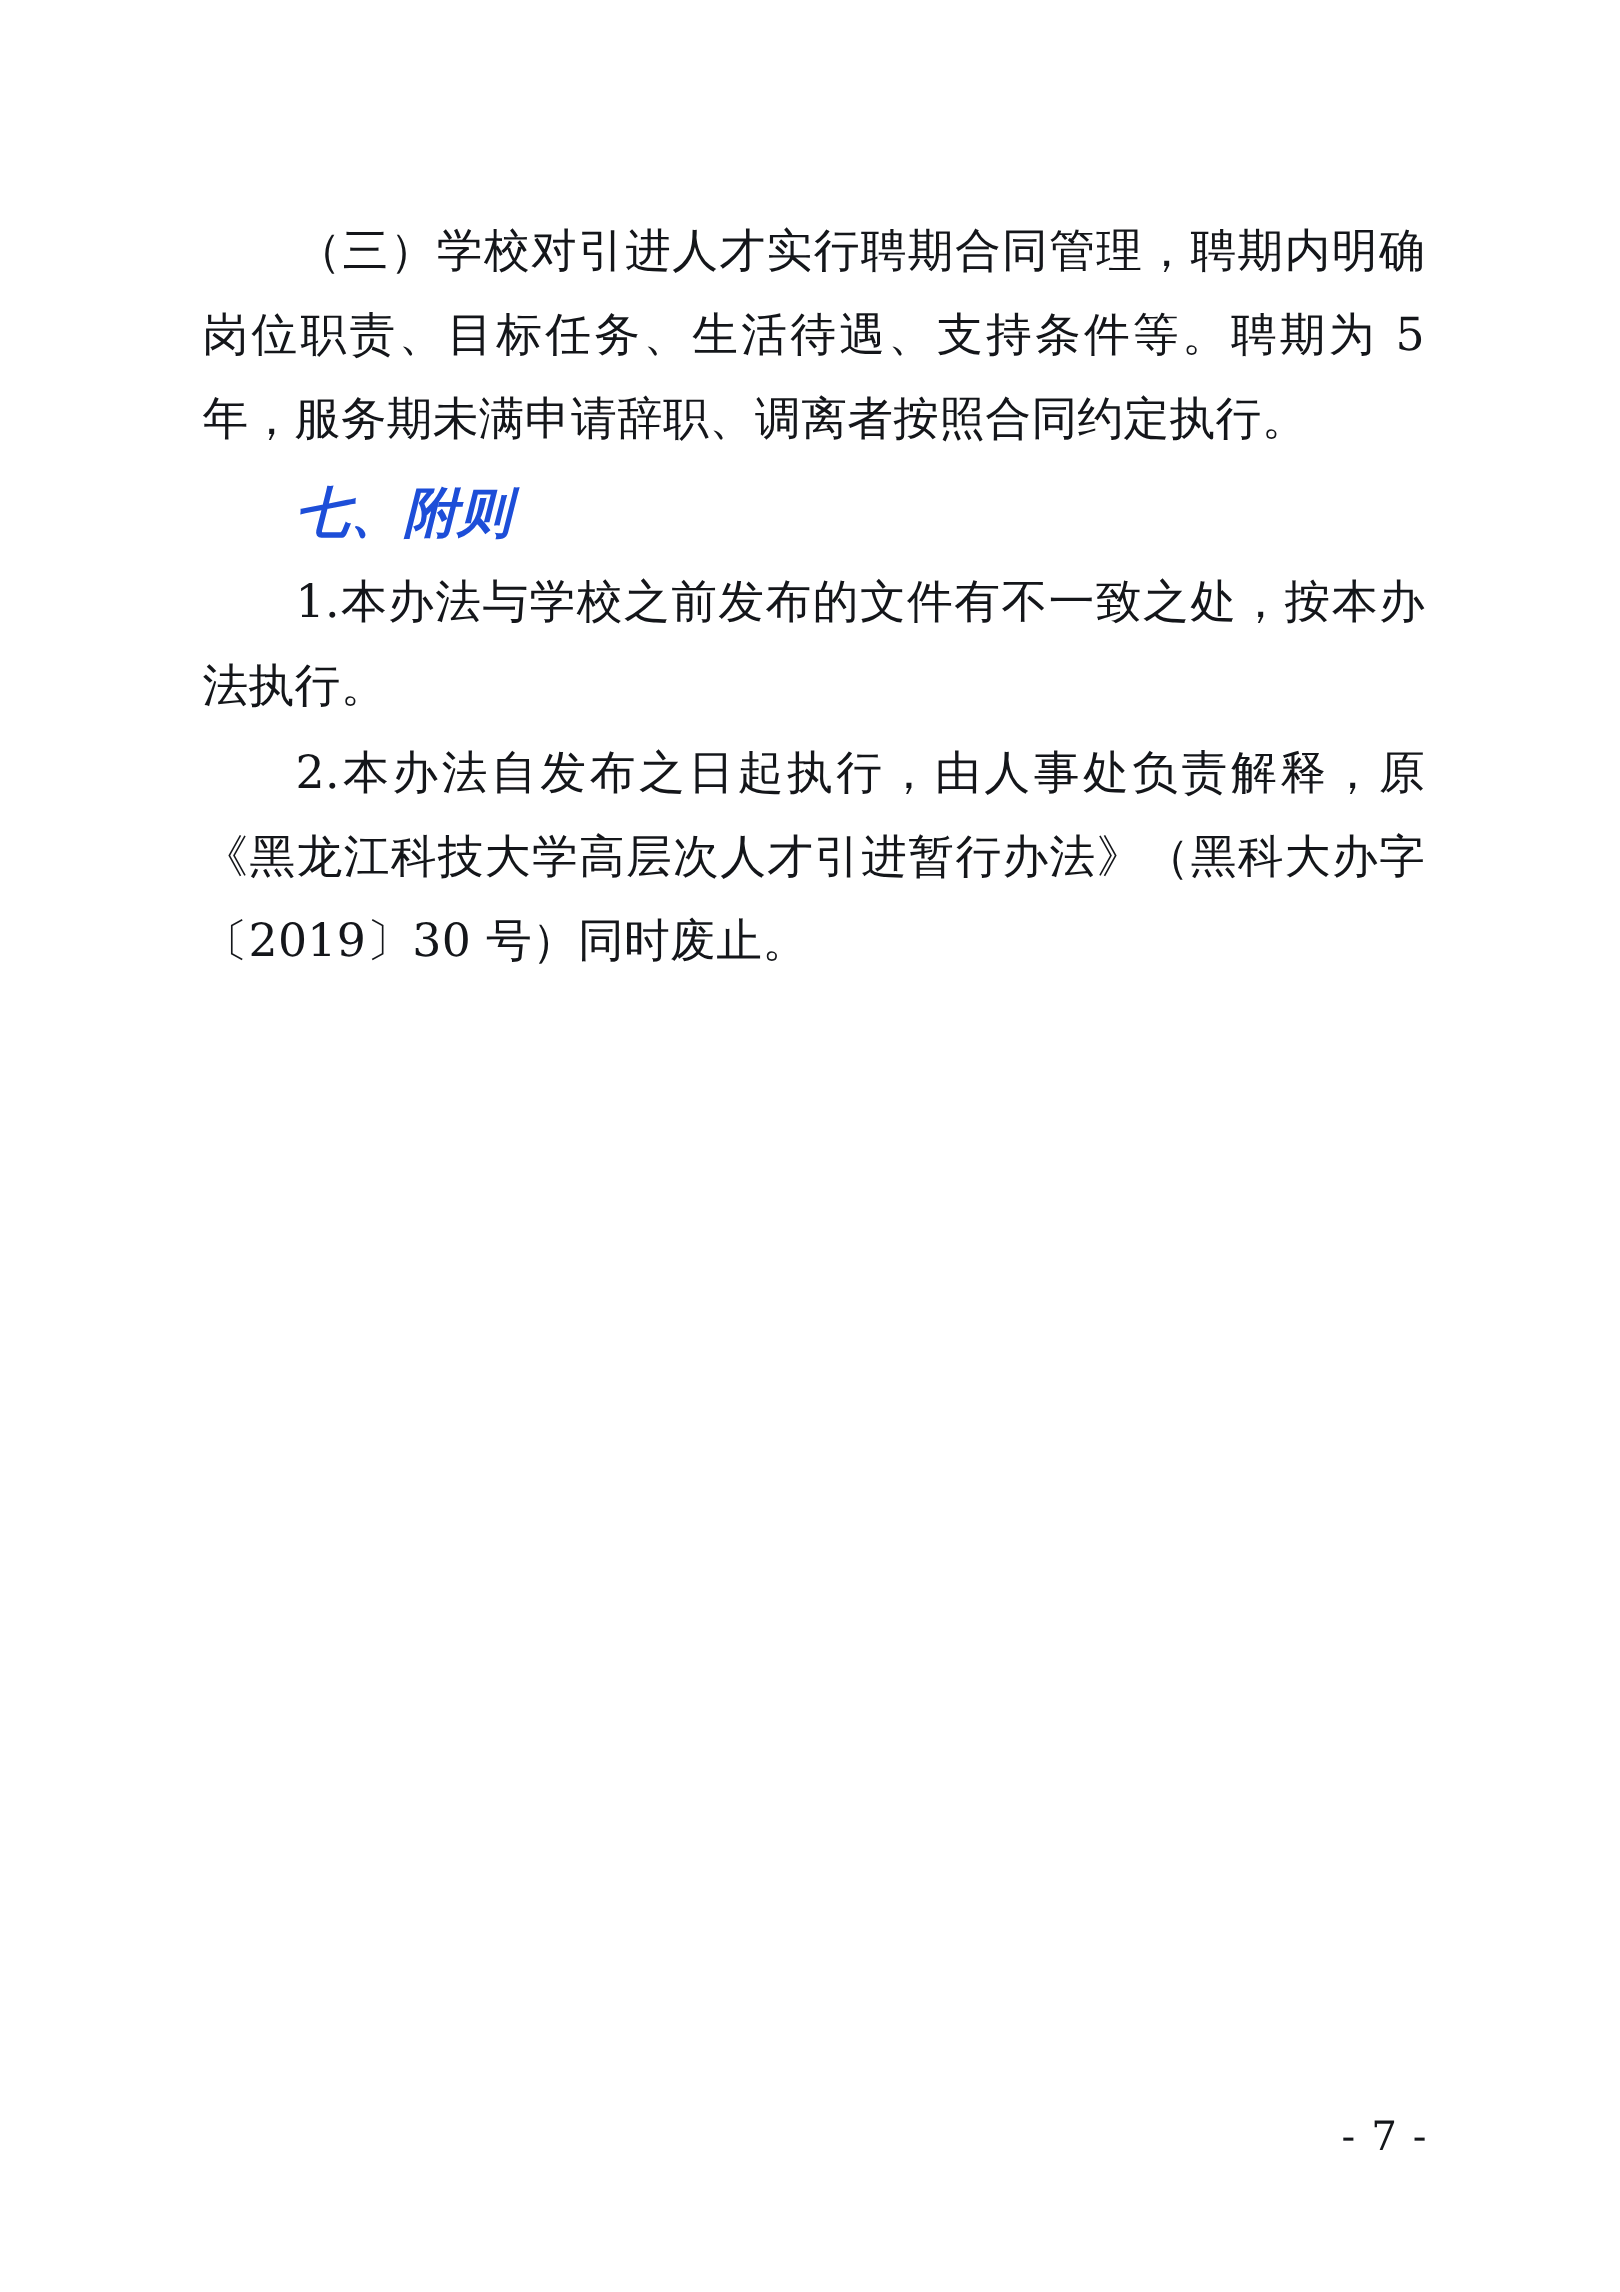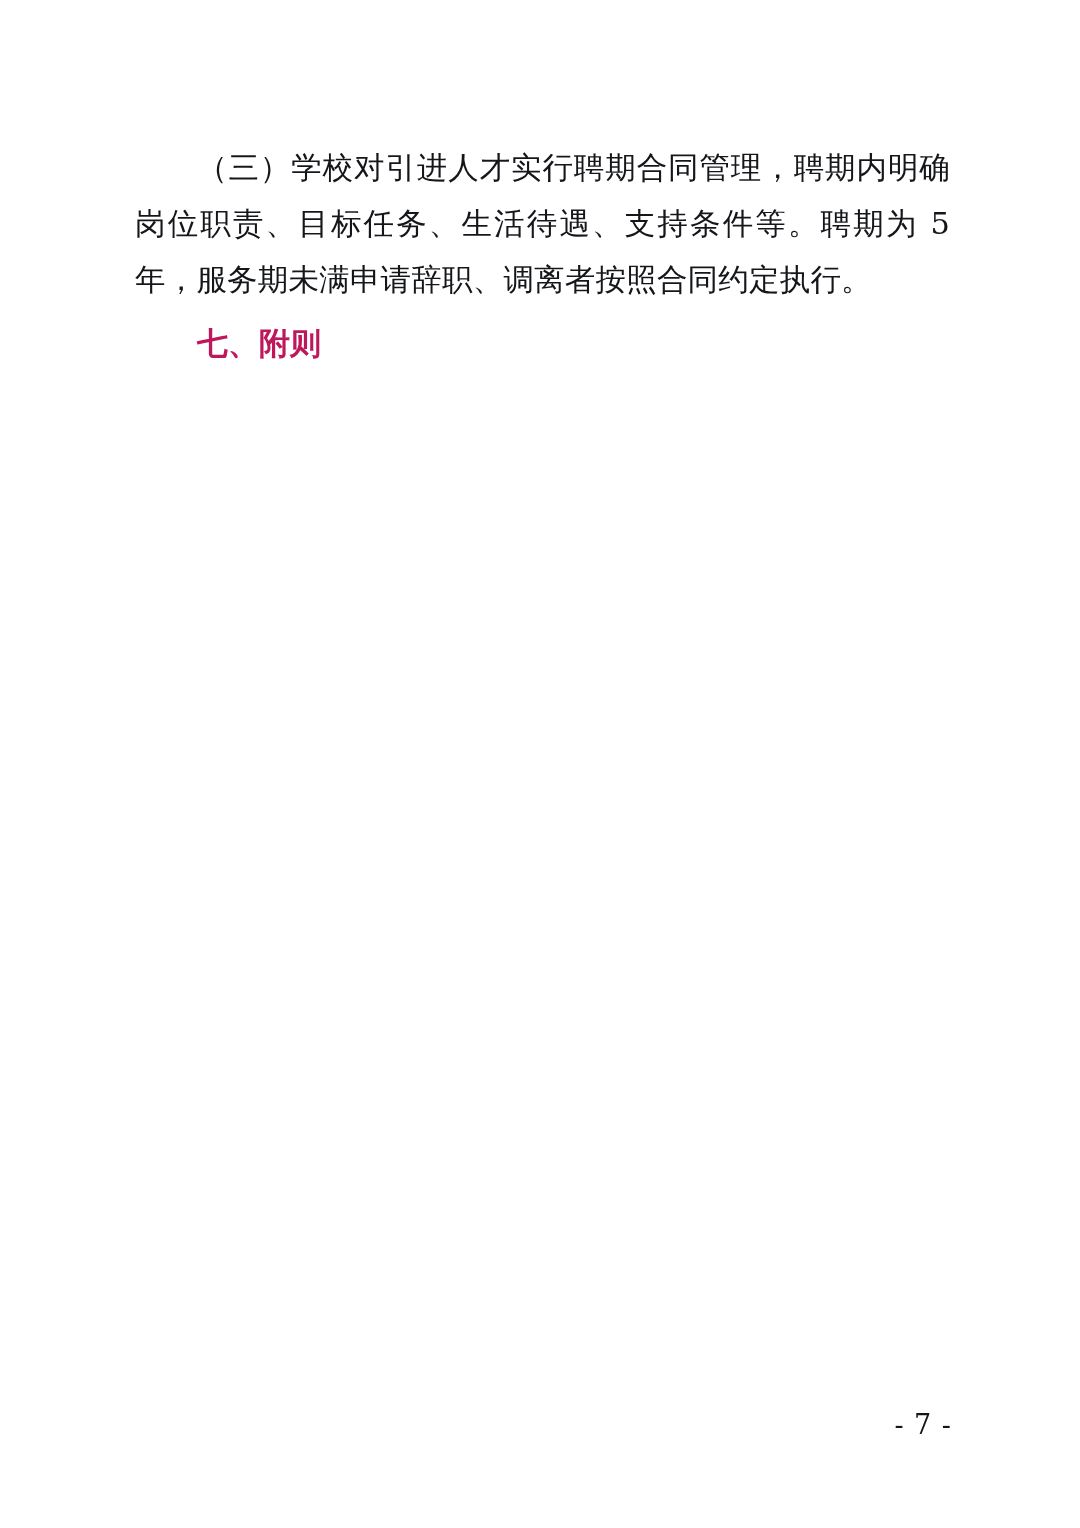--- a/index.html
+++ b/index.html
@@ -30,27 +30,28 @@
     text-align: justify;
     text-justify: inter-ideograph;
     letter-spacing: 0.2px;
     margin: 0 0 2px 0;
     color: #14161a;
   }
   .indent {
     text-indent: 62px;
   }
   .heading {
-    font-size: 31px;
+    font-size: 36px;
     line-height: 58px;
     font-weight: bold;
     text-indent: 62px;
     margin: 6px 0 2px 0;
-    color: #be185d;
+    color: #1d4ed8;
     font-family: "DejaVu Sans", "Liberation Sans", sans-serif;
+    font-style: italic;
   }
   .page-number {
     position: absolute;
     right: 128px;
     bottom: 88px;
     font-size: 27px;
     letter-spacing: 1px;
     color: #14161a;
   }
 </style>
@@ -59,19 +60,21 @@
 
 <div class="page">
 
   <div class="content">
 
     <p class="para indent">（三）学校对引进人才实行聘期合同管理，聘期内明确岗位职责、目标任务、生活待遇、支持条件等。聘期为 5 年，服务期未满申请辞职、调离者按照合同约定执行。</p>
 
 
     <p class="heading">七、附则</p>
 
+    <p class="para indent">1.本办法与学校之前发布的文件有不一致之处，按本办法执行。</p>
 
+    <p class="para indent">2.本办法自发布之日起执行，由人事处负责解释，原《黑龙江科技大学高层次人才引进暂行办法》（黑科大办字〔2019〕30 号）同时废止。</p>
 
   </div>
 
   <div class="page-number">- 7 -</div>
 
 </div>
 
 </body></html>

